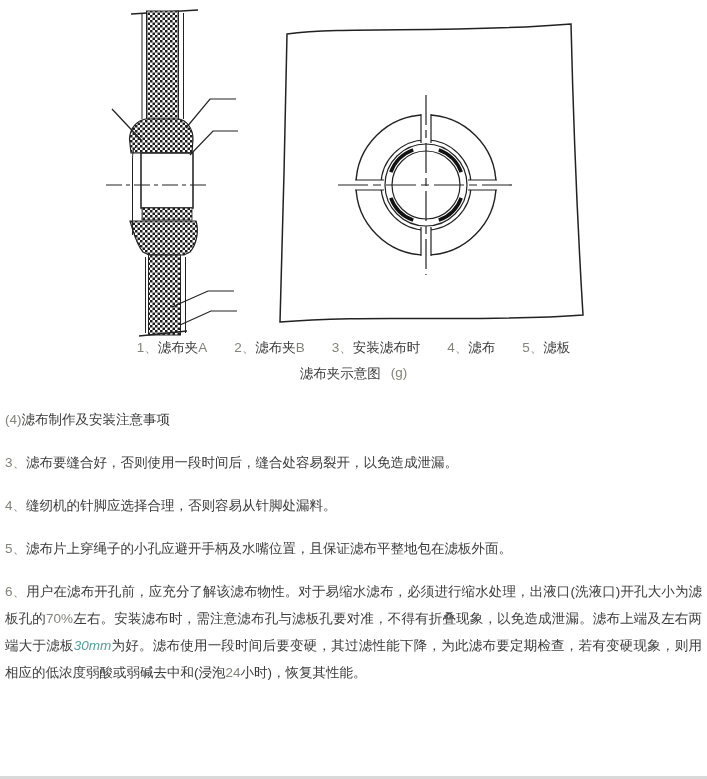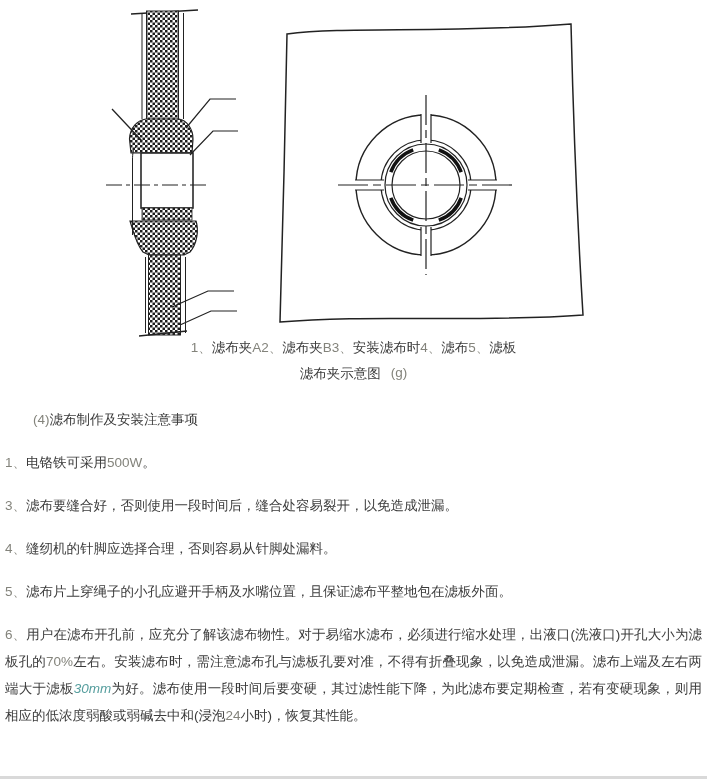--- a/index.html
+++ b/index.html
@@ -10,33 +10,33 @@
     position:relative; width:707px; height:779px; background:#fff; overflow:hidden;
     font-family:"Liberation Sans","DejaVu Sans",sans-serif;
     font-size:13.5px; color:var(--zh);
   }
   .figure{position:relative;width:707px;height:392px;}
   .figure svg{position:absolute;}
   .svg-section{left:0;top:0;}
   .svg-front{left:268px;top:12px;}
   .caption-row{
     position:absolute; left:0; width:707px; text-align:center;
-    display:flex; justify-content:center; white-space:nowrap;
+    display:flex; justify-content:center; gap:27px; white-space:nowrap;
   }
   .caption-row.items{top:339px;}
   .caption-row.title{top:365px; gap:10px;}
   .seg-zh{color:var(--zh);}
   .seg-num{color:var(--num);}
   .seg-hl{color:var(--hl);font-style:italic;}
   .content{padding:0 5px 0 5px;}
   .content p{
     margin:16px 0; line-height:27px; text-align:justify;
     word-break:break-all;
   }
-  .content p.head{margin-top:14px;margin-left:28px;}
+  .content p.head{margin-top:14px;}
   .bottom-bar{
     position:absolute; left:0; bottom:0; width:707px; height:3px;
     background:var(--bar);
   }
 </style>
 </head>
 <body>
 
 <div class="page">
 
@@ -125,21 +125,20 @@
     </div>
 
     <div class="caption-row title">
       <span class="seg-zh">滤布夹示意图</span>
         <span class="seg-num">(g)</span>
     </div>
   </div>
 
   <div class="content">
     <p class="head"><span class="seg-num">(4)</span><span class="seg-zh">滤布制作及安装注意事项</span></p>
-    <p><span class="seg-num">1、</span><span class="seg-zh">电铬铁可采用</span><span class="seg-num">500W</span><span class="seg-zh">。</span></p>
     <p><span class="seg-num">3、</span><span class="seg-zh">滤布要缝合好，否则使用一段时间后，缝合处容易裂开，以免造成泄漏。</span></p>
     <p><span class="seg-num">4、</span><span class="seg-zh">缝纫机的针脚应选择合理，否则容易从针脚处漏料。</span></p>
     <p><span class="seg-num">5、</span><span class="seg-zh">滤布片上穿绳子的小孔应避开手柄及水嘴位置，且保证滤布平整地包在滤板外面。</span></p>
     <p><span class="seg-num">6、</span><span class="seg-zh">用户在滤布开孔前，应充分了解该滤布物性。对于易缩水滤布，必须进行缩水处理，出液口(洗液口)开孔大小为滤板孔的</span><span class="seg-num">70%</span><span class="seg-zh">左右。安装滤布时，需注意滤布孔与滤板孔要对准，不得有折叠现象，以免造成泄漏。滤布上端及左右两端大于滤板</span><span class="seg-hl">30mm</span><span class="seg-zh">为好。滤布使用一段时间后要变硬，其过滤性能下降，为此滤布要定期检查，若有变硬现象，则用相应的低浓度弱酸或弱碱去中和(浸泡</span><span class="seg-num">24</span><span class="seg-zh">小时)，恢复其性能。</span></p>
   </div>
 
   <div class="bottom-bar"></div>
 </div>
 
 </body></html>

